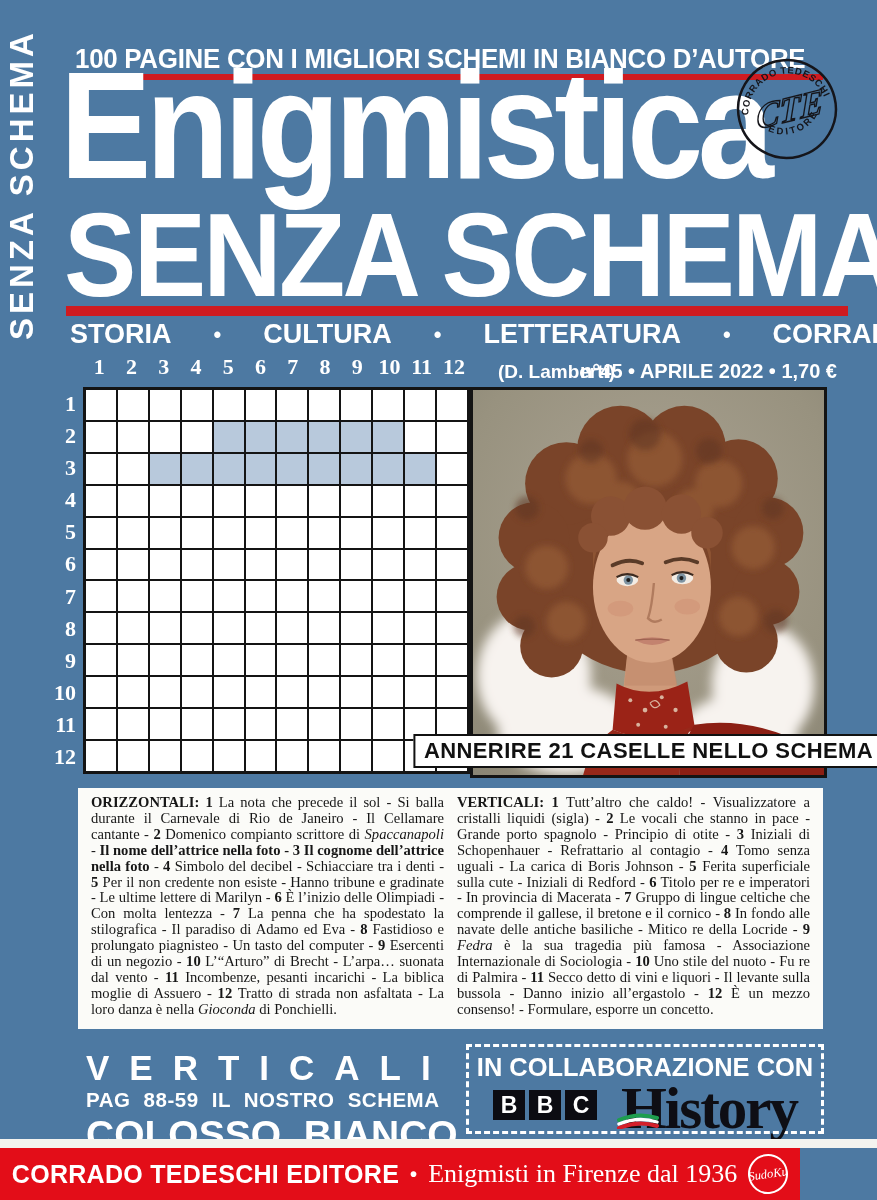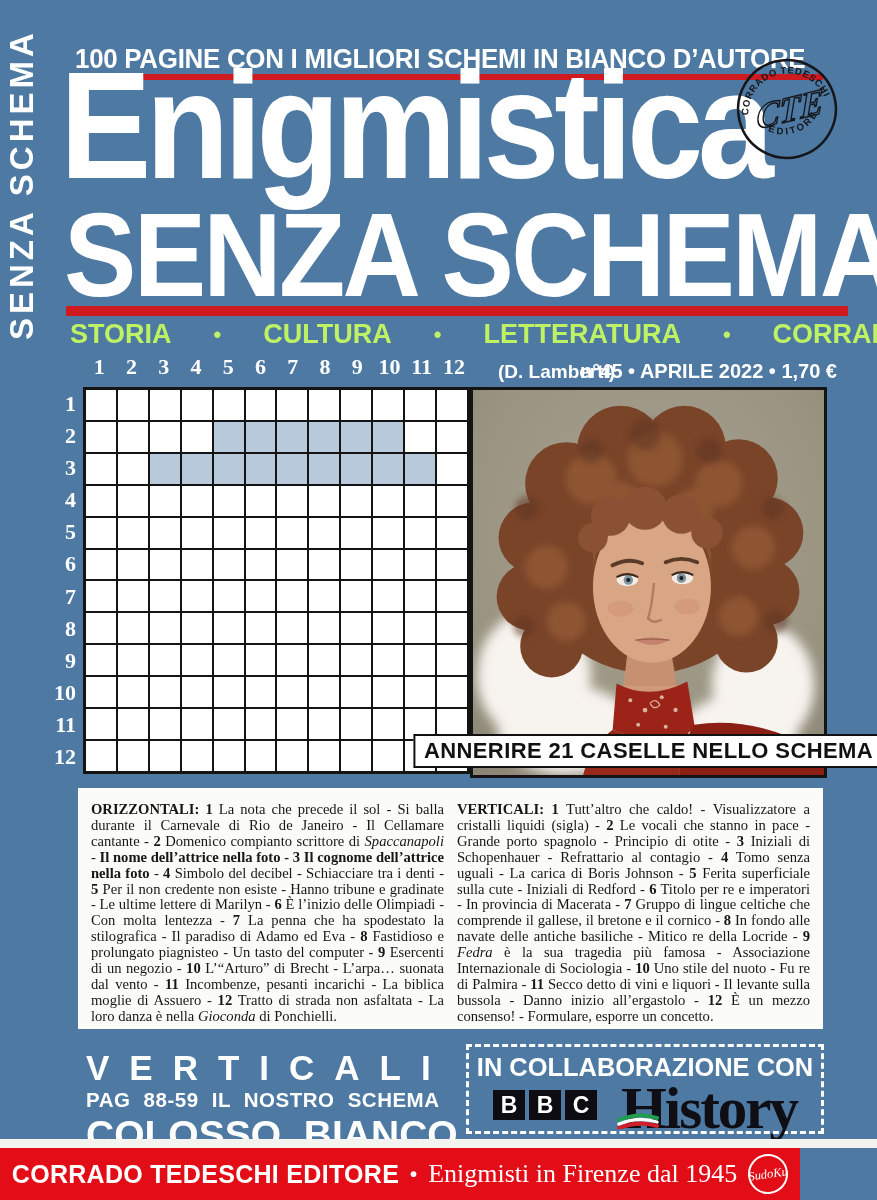--- a/index.html
+++ b/index.html
@@ -17,21 +17,21 @@
   .banner-underline{left:75px;top:74px;width:748px;height:6px;background:#cf1b20;}
 
   
   .masthead-title{left:60px;top:42px;color:#fff;font-weight:bold;font-size:152px;line-height:1.1;
                   letter-spacing:-6px;transform:scaleX(.9);transform-origin:left top;white-space:nowrap;}
   .masthead-sub{left:64px;top:196px;color:#fff;font-weight:bold;font-size:118px;line-height:1;
                 letter-spacing:-3px;transform:scaleX(.92);transform-origin:left top;white-space:nowrap;}
   .red-bar{left:66px;top:306px;width:782px;height:10px;background:#cf1b20;}
 
   .topics{left:70px;top:319px;width:776px;display:flex;justify-content:space-between;align-items:center;
-          color:#bef264;font-weight:bold;font-size:27px;gap:42px;}
+          color:#ffffff;font-weight:bold;font-size:27px;gap:42px;}
   .topics .bullet{font-size:22px;}
 
   .dlamberti{left:498px;top:361px;color:#ffffff;font-weight:bold;font-size:19px;}
   .issue-info{top:360px;right:40px;color:#fff;font-weight:bold;font-size:20px;white-space:nowrap;}
 
   
   .col-numbers{left:83px;top:354px;width:387px;height:30px;display:flex;}
   .col-numbers div{flex:1;text-align:center;color:#fff;font-family:"Liberation Serif",serif;
                    font-weight:bold;font-size:22px;}
   .row-numbers{left:40px;top:389px;width:36px;}
@@ -46,21 +46,21 @@
   
   .photo{left:470px;top:387px;width:357px;height:391px;border:3px solid #141414;box-sizing:border-box;
          background:#9a9385;}
   .photo svg{display:block;width:100%;height:100%;}
   .caption{position:absolute;left:50%;bottom:7px;transform:translateX(-50%);background:#fff;
            border:2px solid #111;color:#111;font-weight:bold;font-size:22px;letter-spacing:.4px;
            padding:2px 9px;white-space:nowrap;}
 
   
   .clues-panel{left:78px;top:788px;width:745px;height:241px;background:#fbfbf8;box-sizing:border-box;
-               display:flex;gap:13px;padding:14px 13px;}
+               display:flex;gap:13px;padding:7px 13px;}
   .clue-col{flex:1;font-family:"Liberation Serif",serif;font-size:14.6px;line-height:15.9px;
             text-align:justify;color:#161616;}
   .clue-col .b{font-weight:bold;}
   .clue-col .i{font-style:italic;}
 
   
   .exclusive{left:86px;top:1050px;width:374px;color:#fff;font-weight:bold;}
   .excl-1{font-size:35px;letter-spacing:20px;white-space:nowrap;line-height:1;}
   .excl-2{font-size:20.5px;word-spacing:7px;letter-spacing:.5px;white-space:nowrap;line-height:1;margin-top:5px;}
   .excl-3{font-size:39px;word-spacing:12px;white-space:nowrap;line-height:1;margin-top:4px;}
@@ -458,17 +458,17 @@
         <path d="M2,15 Q21,7 40,13" stroke="#d31f2b" stroke-width="4" fill="none" stroke-linecap="round"></path>
       </svg>
     </div>
   </div>
 
   <div class="abs white-strip"></div>
 
   <div class="abs footer">
     <span class="pub">CORRADO TEDESCHI EDITORE</span>
     <span class="sep">•</span>
-    <span class="tag">Enigmisti in Firenze dal 1945</span>
+    <span class="tag">Enigmisti in Firenze dal 1936</span>
     <span class="sudoku">SudoKu</span>
   </div>
 
 </div>
 
 </body></html>

